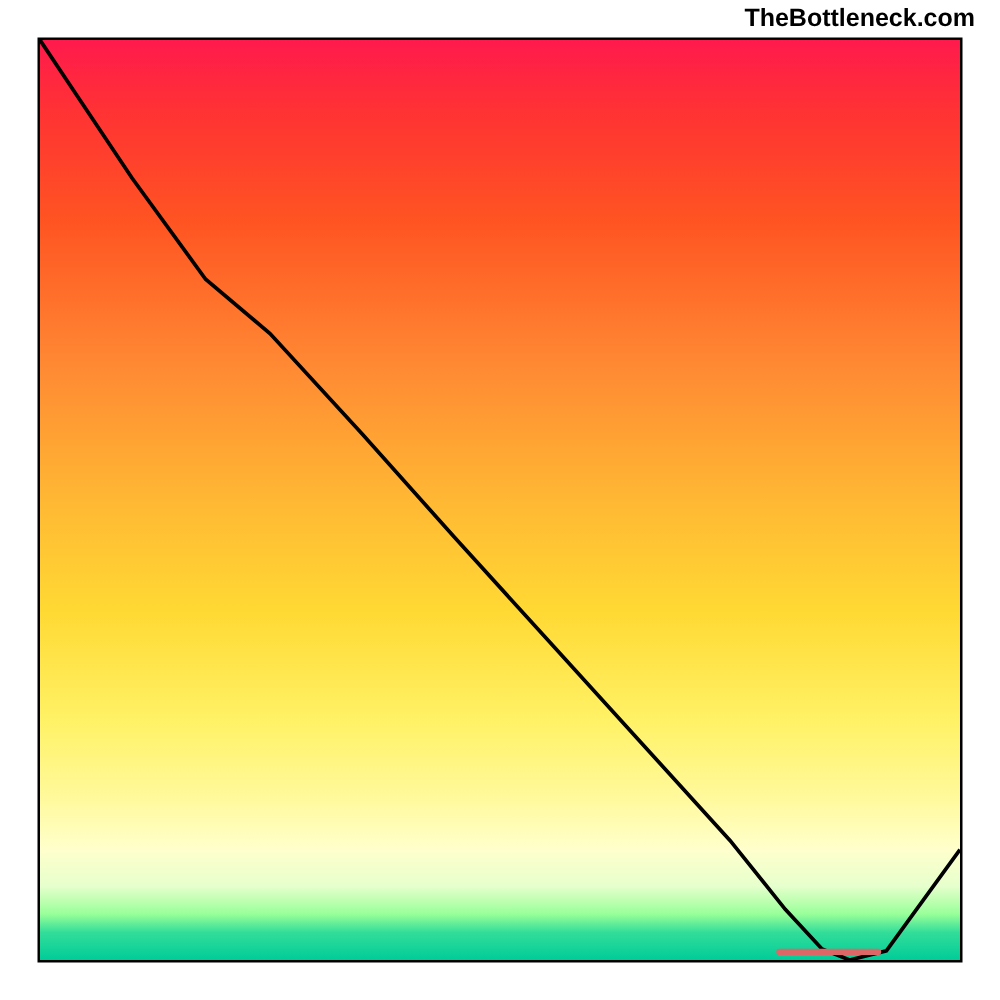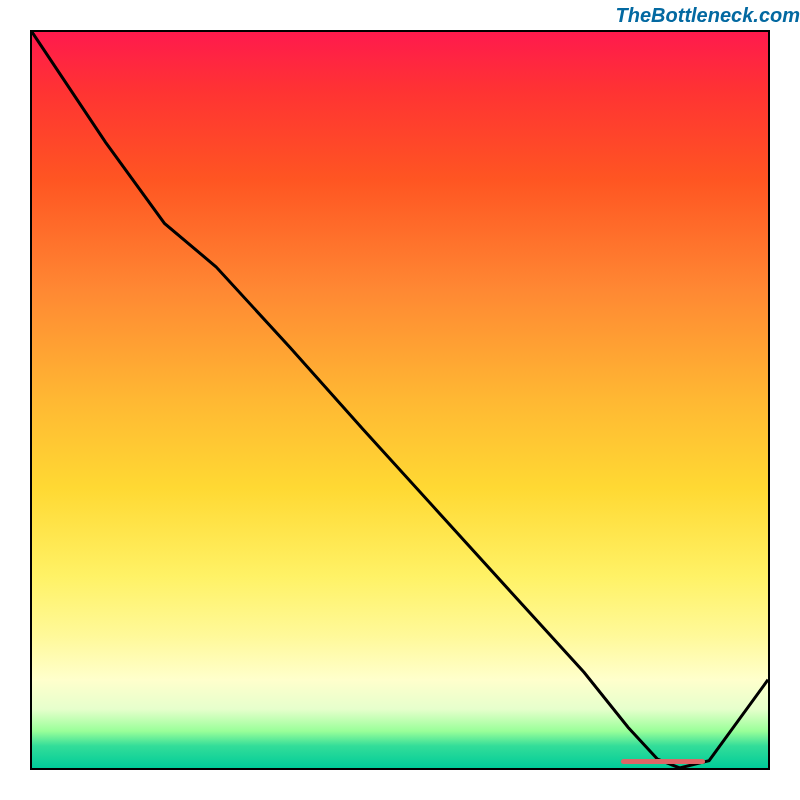--- a/index.html
+++ b/index.html
@@ -7,25 +7,24 @@
     padding: 0;
     width: 800px;
     height: 800px;
     background: #ffffff;
     font-family: Arial, sans-serif;
     position: relative;
   }
   .attribution {
     position: absolute;
     top: 4px;
-    right: 0;
+    right: 20px;
     font-size: 20px;
     font-weight: bold;
-    color: #0369a1;
-    font-style: italic;
+    color: #000000;
   }
   .chart-container {
     position: absolute;
     top: 30px;
     left: 30px;
     width: 740px;
     height: 740px;
     border: 2px solid #000000;
     box-sizing: border-box;
   }

